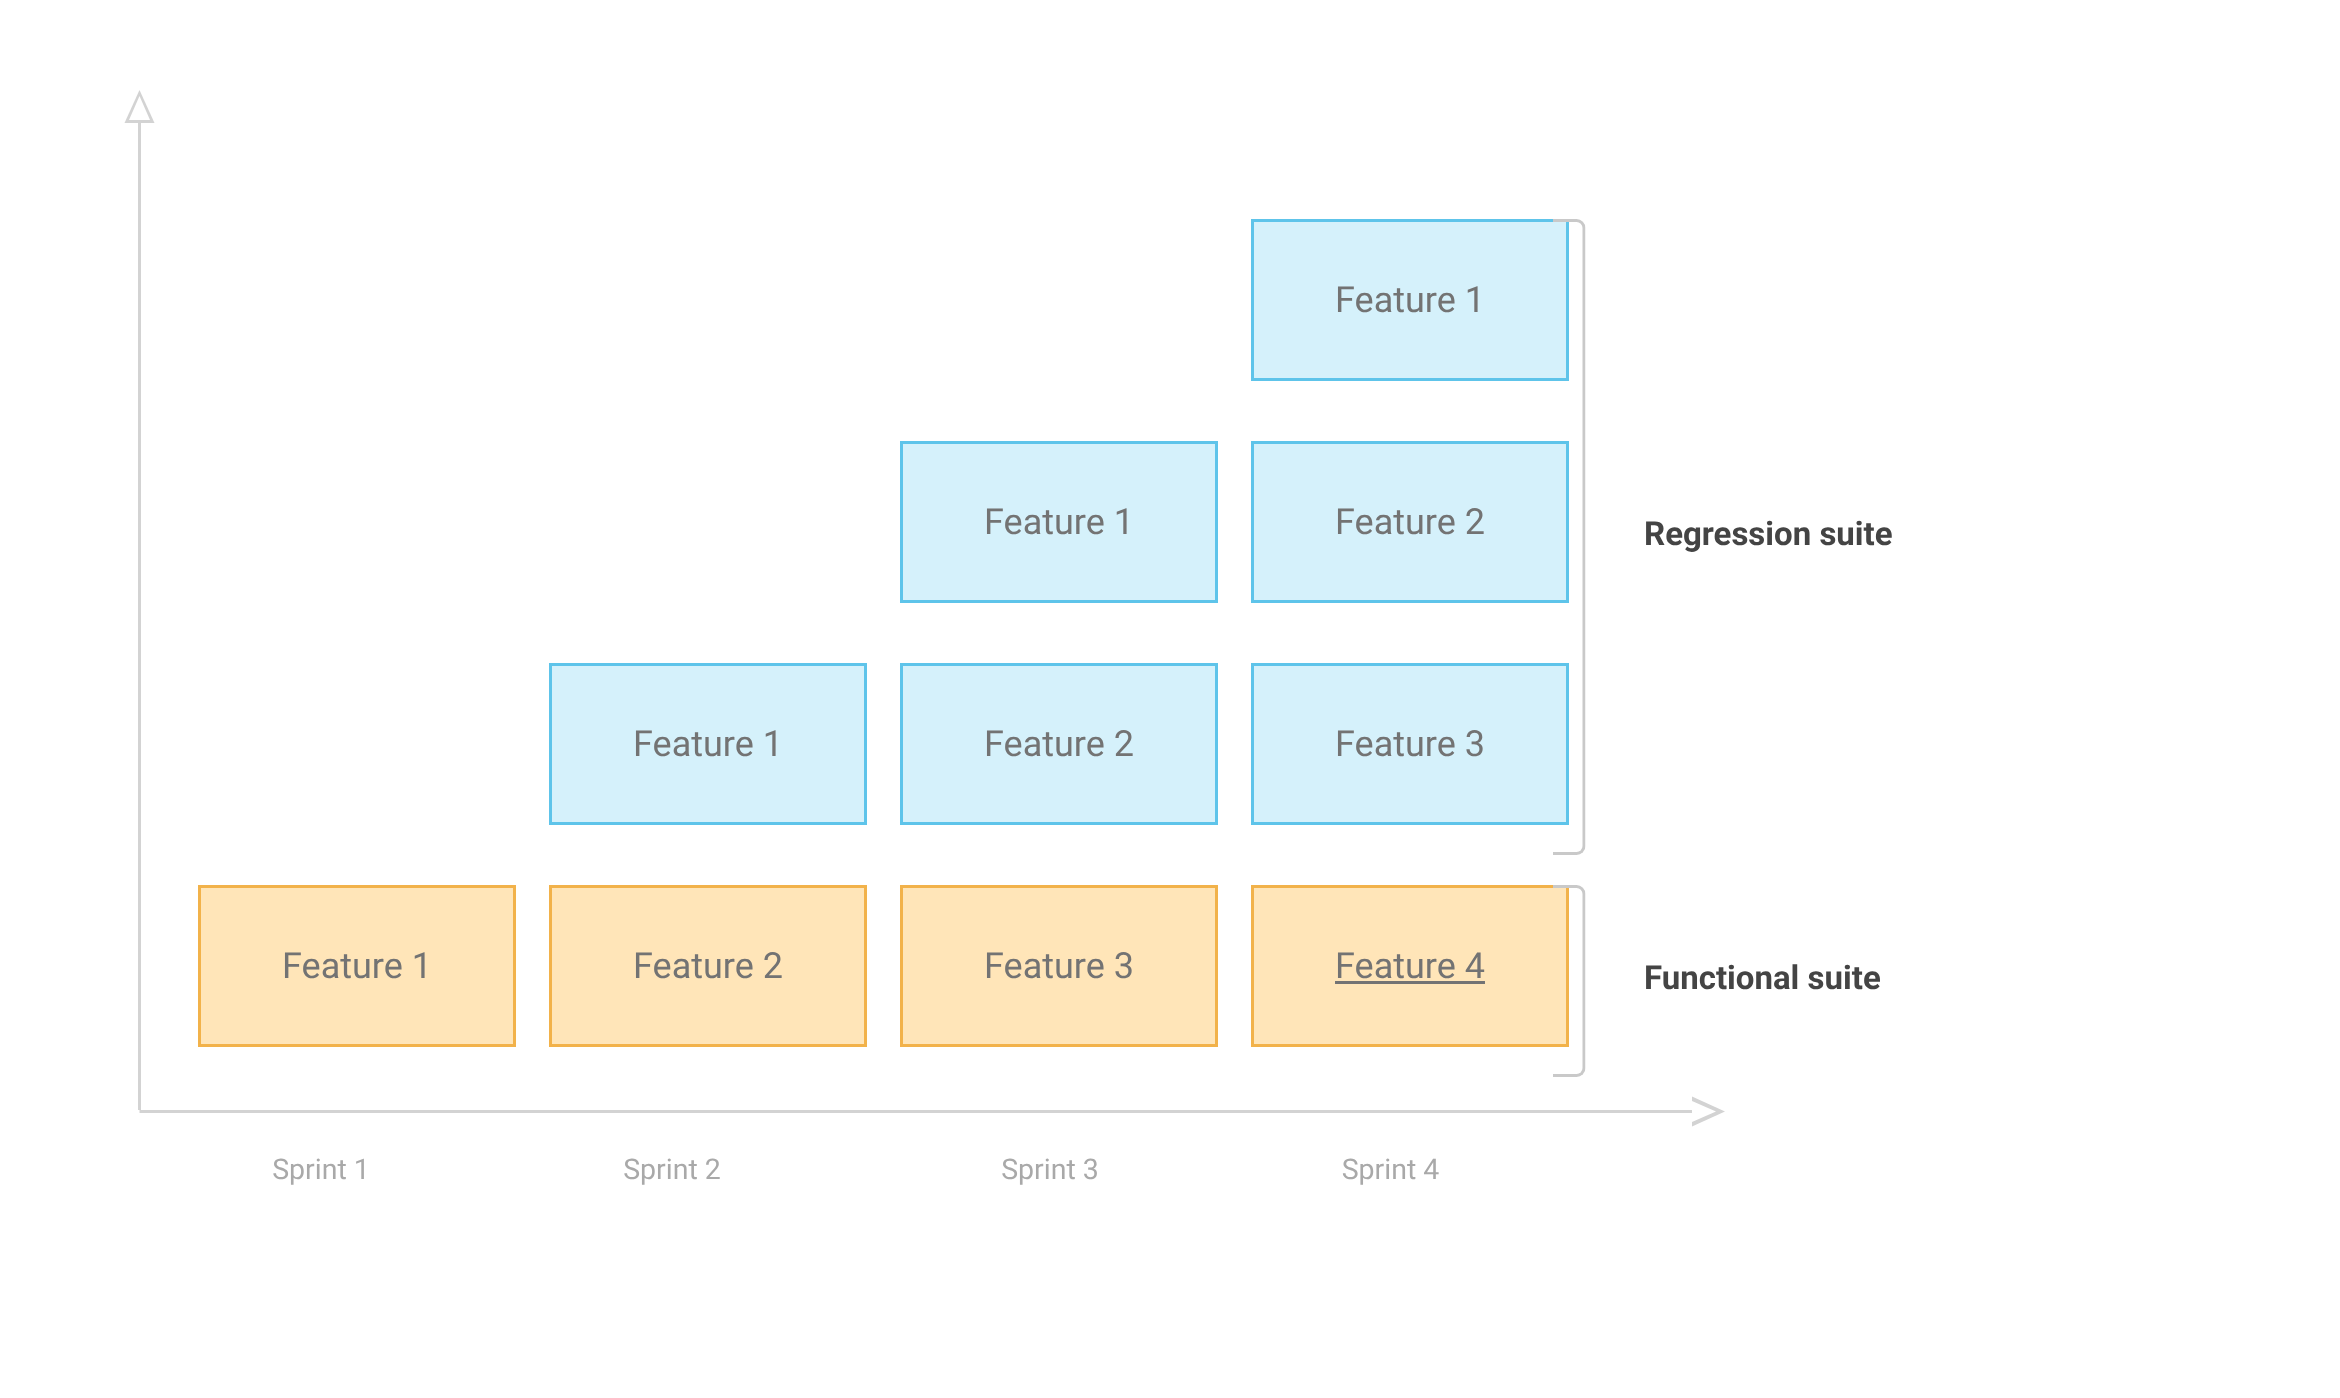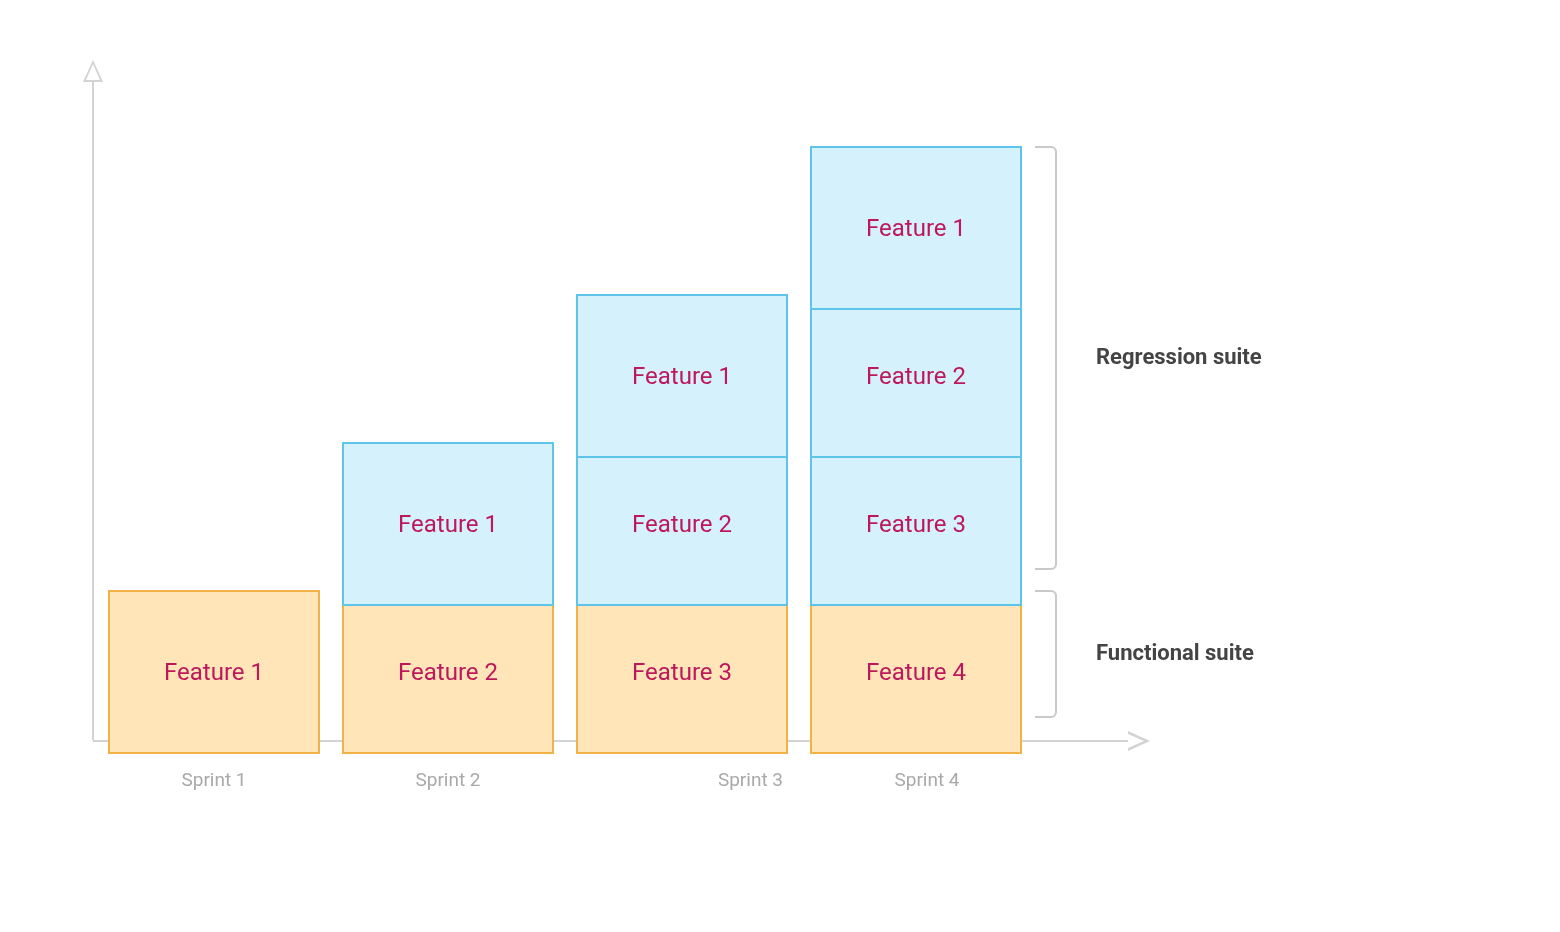--- a/index.html
+++ b/index.html
@@ -86,28 +86,29 @@
     width:0;height:0;
     border-top:7px solid transparent;
     border-bottom:7px solid transparent;
     border-left:16px solid #ffffff;
   }
 
   
   .box {
     position: absolute;
     width: 212px;
-    height: 164px;
+    height: 108px;
     display: flex;
     align-items: center;
     justify-content: center;
     font-size: 24px;
-    color: #be185d;
+    color: #737373;
     border-width: 2px;
     border-style: solid;
+    margin-left: 24px;
   }
   .box.orange {
     background: #ffe5b8;
     border-color: #f2b24a;
   }
   .box.blue {
     background: #d5f1fb;
     border-color: #5ec4ea;
   }
 
@@ -153,34 +154,34 @@
   </div>
 
   <div class="axis-x">
     <div class="axis-x-line"></div>
     <div class="axis-x-arrow"></div>
   </div>
 
   <div class="box orange" style="left:18px;  top:530px;">Feature 1</div>
   <div class="box orange" style="left:252px; top:530px;">Feature 2</div>
   <div class="box orange" style="left:486px; top:530px;">Feature 3</div>
-  <div class="box orange" style="left:720px; top:530px;">Feature 4</div>
+  <div class="box orange" style="left:720px; top:530px;text-decoration:underline;">Feature 4</div>
 
   <div class="box blue" style="left:252px; top:382px;">Feature 1</div>
   <div class="box blue" style="left:486px; top:382px;">Feature 2</div>
   <div class="box blue" style="left:720px; top:382px;">Feature 3</div>
 
   <div class="box blue" style="left:486px; top:234px;">Feature 1</div>
   <div class="box blue" style="left:720px; top:234px;">Feature 2</div>
 
   <div class="box blue" style="left:720px; top:86px;">Feature 1</div>
 
   <div class="tick" style="left:18px;">Sprint 1</div>
   <div class="tick" style="left:252px;">Sprint 2</div>
-  <div class="tick" style="left:481px;text-align:right;">Sprint 3</div>
+  <div class="tick" style="left:504px;">Sprint 3</div>
   <div class="tick" style="left:731px;">Sprint 4</div>
 
   <div class="bracket" style="left:945px; top:86px; width:22px; height:424px;"></div>
   <div class="group-label" style="left:1006px; top:284px;">Regression suite</div>
 
   <div class="bracket" style="left:945px; top:530px; width:22px; height:128px;"></div>
   <div class="group-label" style="left:1006px; top:580px;">Functional suite</div>
 
 </div>
 

